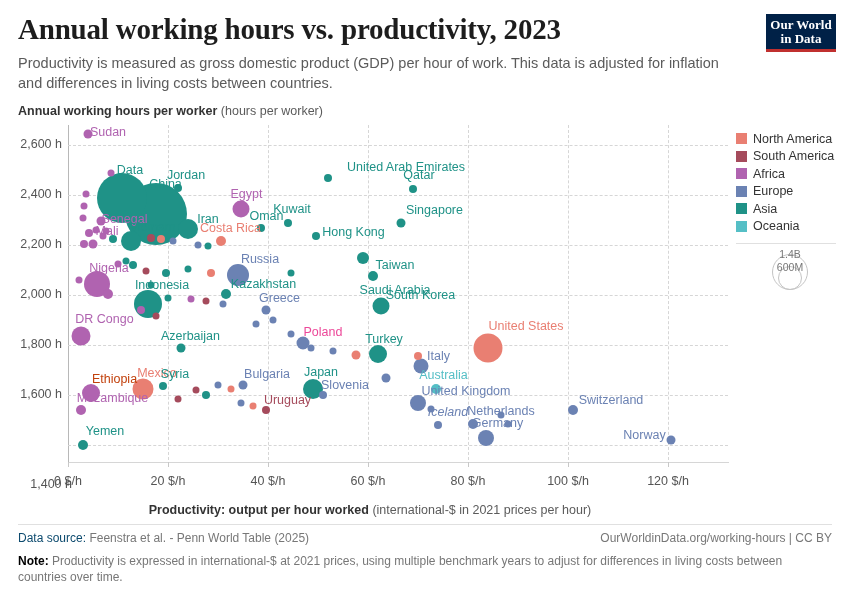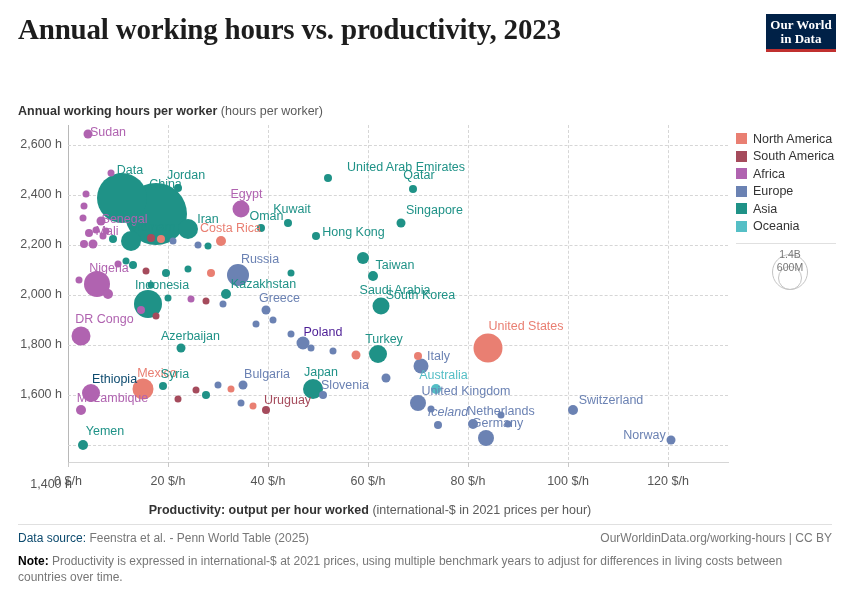--- a/index.html
+++ b/index.html
@@ -215,20 +215,21 @@
   }
   .footer-note b { color: #000000; font-weight: 700; }
 </style>
 </head>
 <body>
 
 <div class="chart-root">
 
   <div class="header">
     <h1 class="title">Annual working hours vs. productivity, 2023</h1>
+    <div class="subtitle">Productivity is measured as gross domestic product (GDP) per hour of work. This data is adjusted for inflation and differences in living costs between countries.</div>
   </div>
 
   <div class="owid-logo">
     <span>Our World</span>
     <span>in Data</span>
   </div>
 
   <div class="y-axis-caption">
     <b>Annual working hours per worker</b>
     <span>(hours per worker)</span>
@@ -366,28 +367,28 @@
       <div class="dot-label" style="left: 192px; top: 134px; color: rgb(107, 130, 179);">Russia</div>
       <div class="dot-label" style="left: 327px; top: 140.25px; color: rgb(31, 146, 135);">Taiwan</div>
       <div class="dot-label" style="left: 41px; top: 142.75px; color: rgb(176, 99, 176);">Nigeria</div>
       <div class="dot-label" style="left: 195.5px; top: 158.75px; color: rgb(31, 146, 135);">Kazakhstan</div>
       <div class="dot-label" style="left: 94px; top: 159.75px; color: rgb(31, 146, 135);">Indonesia</div>
       <div class="dot-label" style="left: 352.5px; top: 170.25px; color: rgb(31, 146, 135);">South Korea</div>
       <div class="dot-label" style="left: 211.5px; top: 173px; color: rgb(107, 130, 179);">Greece</div>
       <div class="dot-label" style="left: 36.5px; top: 194.25px; color: rgb(176, 99, 176);">DR Congo</div>
       <div class="dot-label" style="left: 458px; top: 200.5px; color: rgb(233, 127, 114);">United States</div>
       <div class="dot-label" style="left: 122.5px; top: 210.5px; color: rgb(31, 146, 135);">Azerbaijan</div>
-      <div class="dot-label" style="left: 255px; top: 206.5px; color: #4c1d95;">Poland</div>
+      <div class="dot-label" style="left: 255px; top: 206.5px; color: #ec4899;">Poland</div>
       <div class="dot-label" style="left: 316px; top: 213.75px; color: rgb(31, 146, 135);">Turkey</div>
       <div class="dot-label" style="left: 370.5px; top: 231.25px; color: rgb(107, 130, 179);">Italy</div>
       <div class="dot-label" style="left: 89px; top: 247.75px; color: rgb(233, 127, 114);">Mexico</div>
       <div class="dot-label" style="left: 199px; top: 249px; color: rgb(107, 130, 179);">Bulgaria</div>
       <div class="dot-label" style="left: 253px; top: 246.75px; color: rgb(31, 146, 135);">Japan</div>
       <div class="dot-label" style="left: 107px; top: 249.25px; color: rgb(31, 146, 135);">Syria</div>
-      <div class="dot-label" style="left: 46.5px; top: 253.5px; color: #0c4a6e;">Ethiopia</div>
+      <div class="dot-label" style="left: 46.5px; top: 253.5px; color: #c2410c;">Ethiopia</div>
       <div class="dot-label" style="left: 277px; top: 260px; color: rgb(107, 130, 179);">Slovenia</div>
       <div class="dot-label" style="left: 375.5px; top: 249.75px; color: rgb(85, 191, 198);">Australia</div>
       <div class="dot-label" style="left: 44.5px; top: 273px; color: rgb(176, 99, 176);">Mozambique</div>
       <div class="dot-label" style="left: 219.5px; top: 275px; color: rgb(165, 75, 92);">Uruguay</div>
       <div class="dot-label" style="left: 398px; top: 265.5px; color: rgb(107, 130, 179);">United Kingdom</div>
       <div class="dot-label" style="left: 543px; top: 275px; color: rgb(107, 130, 179);">Switzerland</div>
       <div class="dot-label" style="left: 380px; top: 287px; color: rgb(107, 130, 179); font-style: italic;">Iceland</div>
       <div class="dot-label" style="left: 433px; top: 285.75px; color: rgb(107, 130, 179);">Netherlands</div>
       <div class="dot-label" style="left: 429.5px; top: 297.5px; color: rgb(107, 130, 179);">Germany</div>
       <div class="dot-label" style="left: 37px; top: 306px; color: rgb(31, 146, 135);">Yemen</div>

